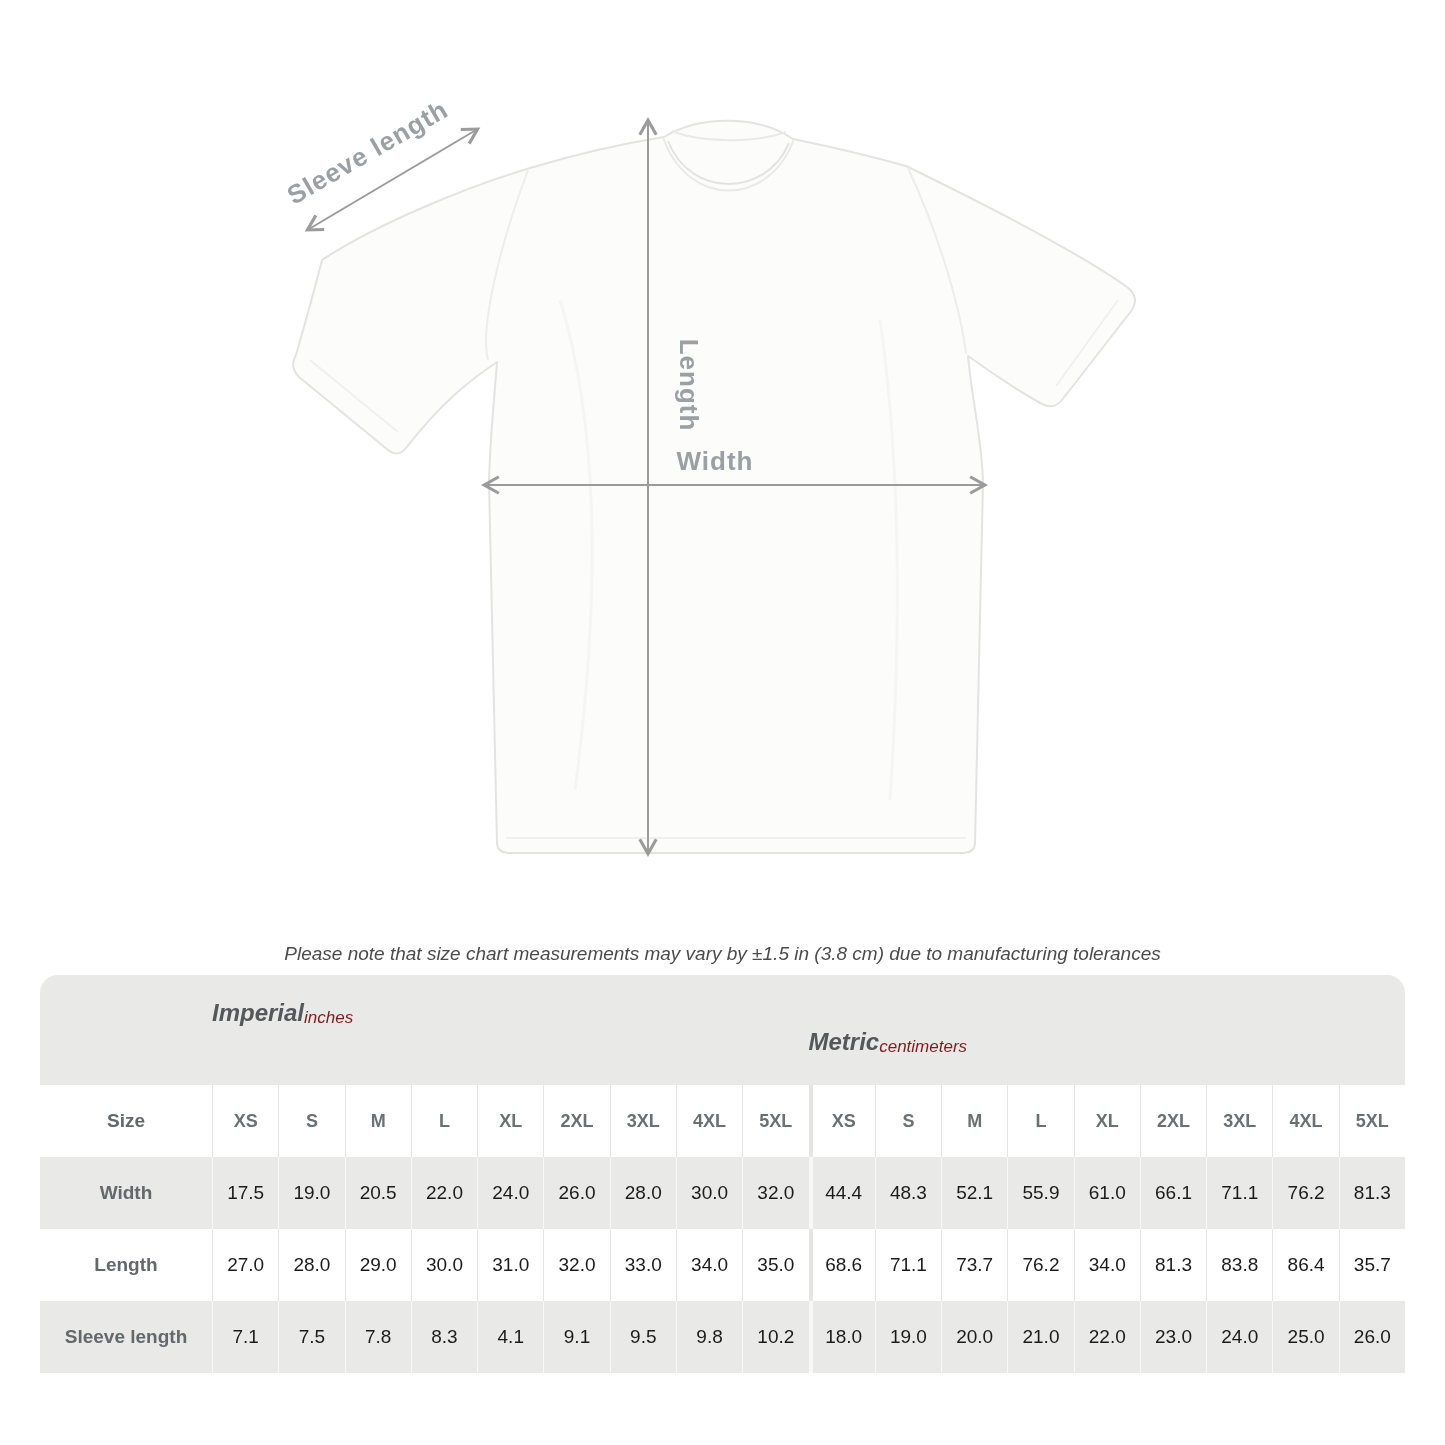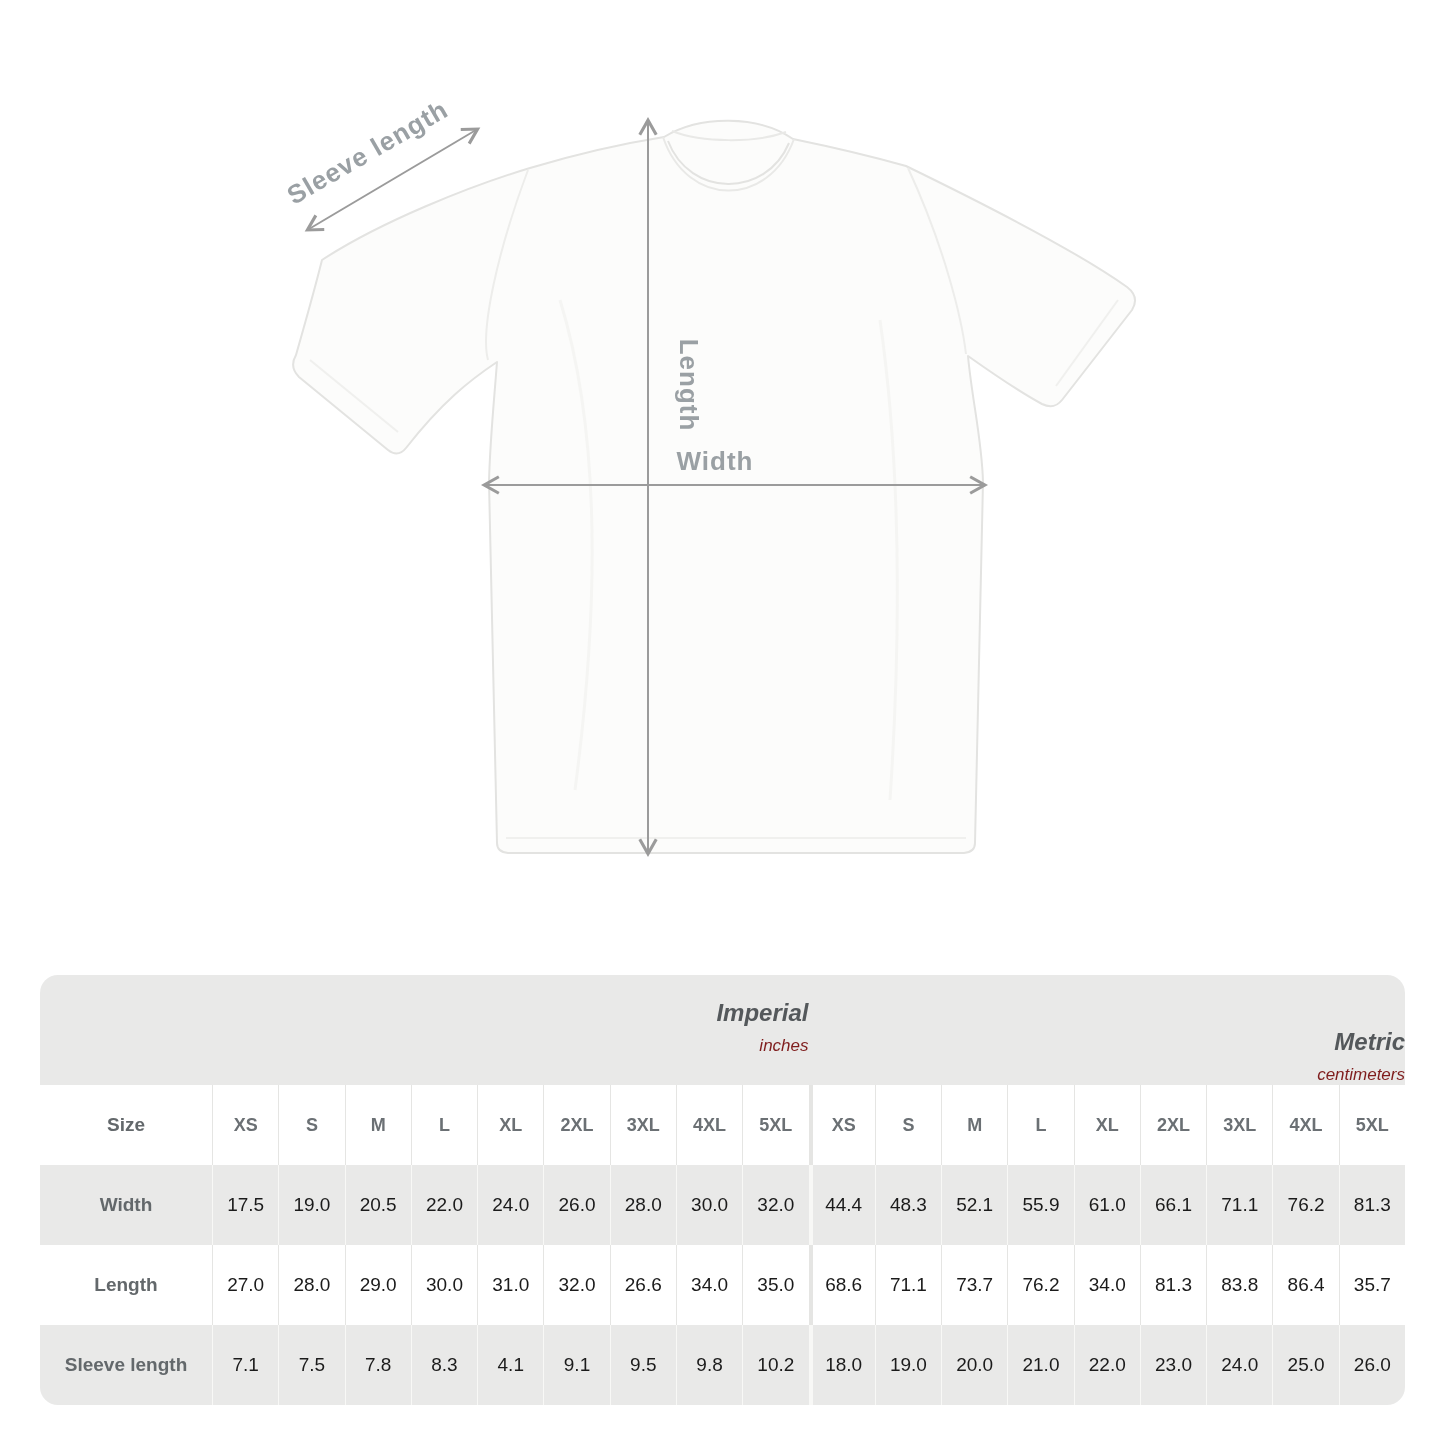--- a/index.html
+++ b/index.html
@@ -26,26 +26,26 @@
     font-style:italic;font-size:19px;color:#4b4b4b;
   }
   
   .size-table{
     position:absolute;top:975px;left:40px;width:1365px;height:430px;
     border-radius:18px;overflow:hidden;
   }
   .band,.trow{display:grid;grid-template-columns:172px repeat(18,1fr);}
   .band{height:110px;background:var(--band-bg,#e9e9e8);}
   .band-spacer{grid-column:1;}
-  .band-group{display:flex;flex-direction:column;align-items:flex-end;justify-content:flex-start;padding-top:24px;}
+  .band-group{display:flex;flex-direction:row;align-items:flex-start;justify-content:flex-start;padding-top:24px;}
   .band-group.imperial{grid-column:2 / span 9;}
   .band-group.metric{grid-column:11 / span 9;margin-top:29px;}
   .band-title{font-weight:bold;font-style:italic;font-size:24px;color:#54585b;}
   .band-sub{font-style:italic;font-size:17px;color:#7f1d1d;margin-top:9px;}
-  .trow{height:80px;}
+  .trow{height:72px;}
   .r-white{background:#ffffff;--sep:#e5e5e3;}
   .r-gray{background:var(--band-bg,#e9e9e8);--sep:#f8f8f6;}
   .tcell{
     display:flex;align-items:center;justify-content:center;
     border-left:1px solid var(--sep);
     font-size:19px;color:#1b1b1b;
   }
   .tcell:first-child{border-left:none;}
   .metric-start{border-left-width:4px;}
   .label-cell{font-weight:bold;color:#63686b;font-size:19px;}
@@ -109,20 +109,21 @@
         <line x1="486" y1="485" x2="983" y2="485" marker-start="url(#ah)" marker-end="url(#ah)"></line>
         <line x1="309" y1="229" x2="476" y2="130" marker-start="url(#ah)" marker-end="url(#ah)"></line>
       </g>
 
       <text class="measure-label" transform="translate(372 160) rotate(-30)" text-anchor="middle">Sleeve length</text>
       <text class="measure-label" transform="translate(680 385) rotate(90)" text-anchor="middle">Length</text>
       <text class="measure-label" x="715" y="470" text-anchor="middle">Width</text>
     </svg>
   </div>
 
+  <p class="subtitle">Please note that size chart measurements may vary by ±1.5 in (3.8 cm) due to manufacturing tolerances</p>
 
   <div class="size-table">
 
     <div class="band">
       <div class="band-spacer"></div>
       <div class="band-group imperial">
         <div class="band-title">Imperial</div>
         <div class="band-sub">inches</div>
       </div>
       <div class="band-group metric">
@@ -176,21 +177,21 @@
       </div>
 
     <div class="trow r-white data-row">
       <div class="tcell label-cell">Length</div>
     <div class="tcell val">27.0</div>
         <div class="tcell val">28.0</div>
         <div class="tcell val">29.0</div>
         <div class="tcell val">30.0</div>
         <div class="tcell val">31.0</div>
         <div class="tcell val">32.0</div>
-        <div class="tcell val">26.6</div>
+        <div class="tcell val">33.0</div>
         <div class="tcell val">34.0</div>
         <div class="tcell val">35.0</div>
         <div class="tcell val metric-start">68.6</div>
         <div class="tcell val">71.1</div>
         <div class="tcell val">73.7</div>
         <div class="tcell val">76.2</div>
         <div class="tcell val">34.0</div>
         <div class="tcell val">81.3</div>
         <div class="tcell val">83.8</div>
         <div class="tcell val">86.4</div>

